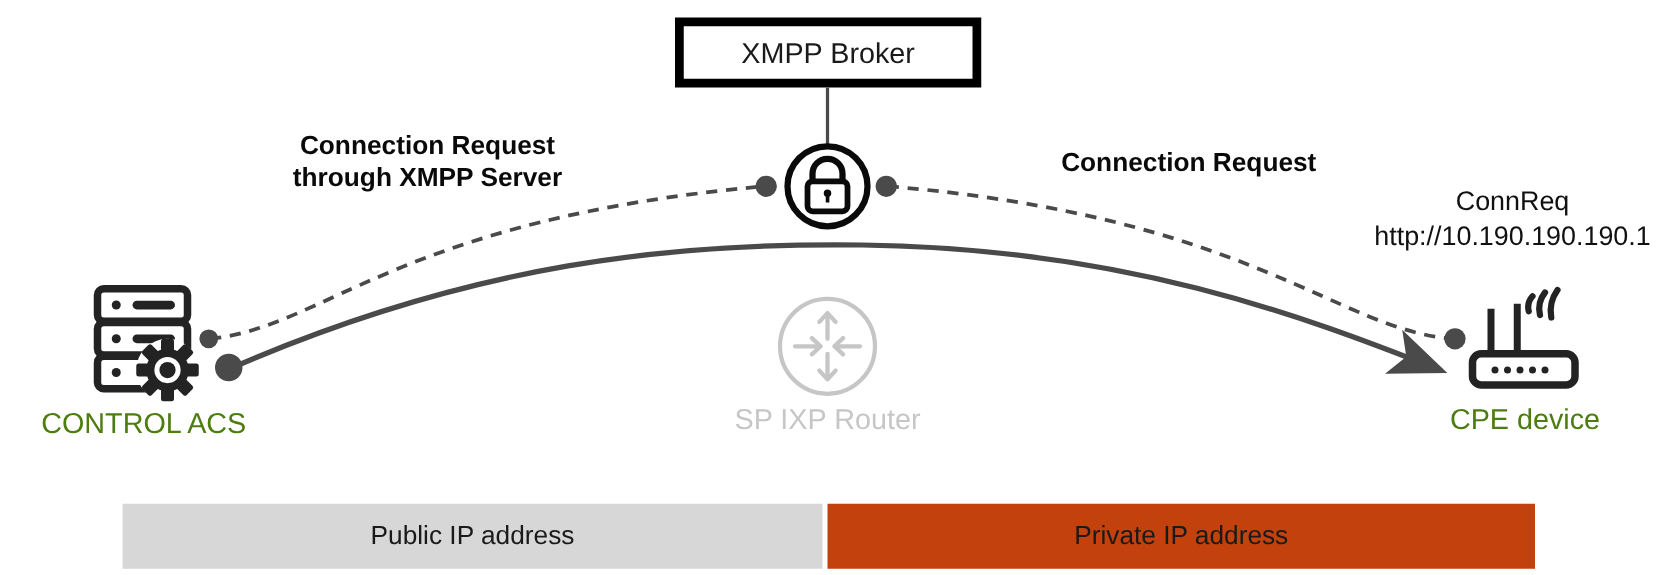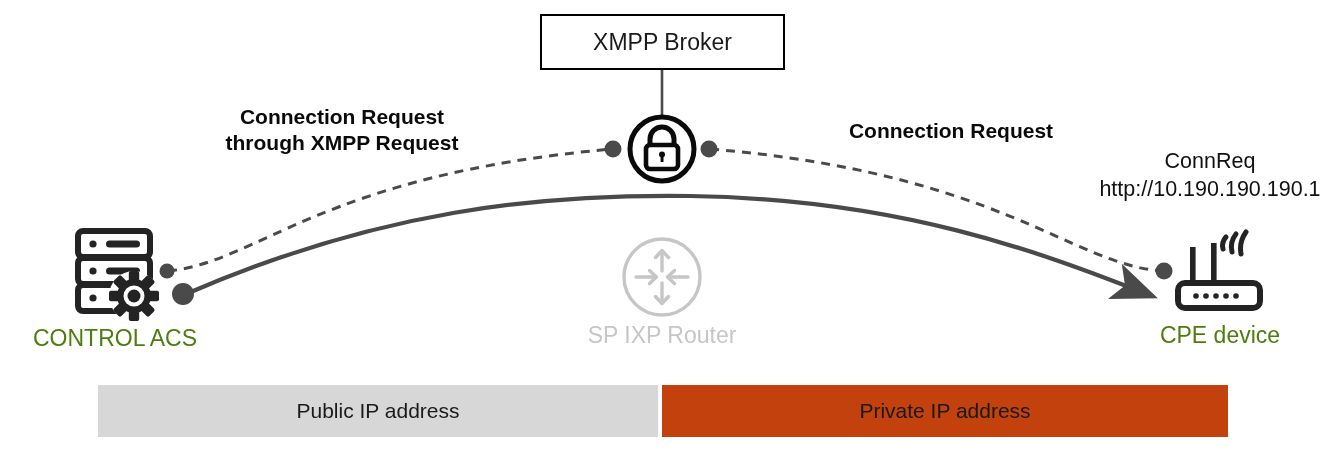--- a/index.html
+++ b/index.html
@@ -48,35 +48,35 @@
     line-height: 1.3;
     text-align: center;
     white-space: nowrap;
   }
   .broker-box {
     position: absolute;
     left: 540px;
     top: 14px;
     width: 245px;
     height: 56px;
-    border: 2px solid #000000;
+    border: 7px solid #000000;
     background: #ffffff;
     box-sizing: border-box;
     display: flex;
     align-items: center;
     justify-content: center;
   }
   .broker-box span {
     font-size: 23px;
     color: #1a1a1a;
     white-space: nowrap;
   }
   .ip-band {
     position: absolute;
-    top: 385px;
+    top: 403px;
     height: 52px;
     display: flex;
     align-items: center;
     justify-content: center;
   }
   .ip-band span {
     font-size: 21px;
     color: #1a1a1a;
     white-space: nowrap;
   }
@@ -176,21 +176,21 @@
       </g>
     </g>
   </svg>
 
   <div class="broker-box">
     <span>XMPP Broker</span>
   </div>
 
   <div class="flow-label" style="left:216px; top:104px; width:252px;">
     <div>Connection Request</div>
-    <div>through XMPP Request</div>
+    <div>through XMPP Server</div>
   </div>
 
   <div class="flow-label" style="left:828px; top:118px; width:246px;">
     <div>Connection Request</div>
   </div>
 
   <div class="connreq-label" style="left:1078px; top:148px; width:264px;text-align:center;">
     <div>ConnReq</div>
     <div>http://10.190.190.190.1</div>
   </div>

